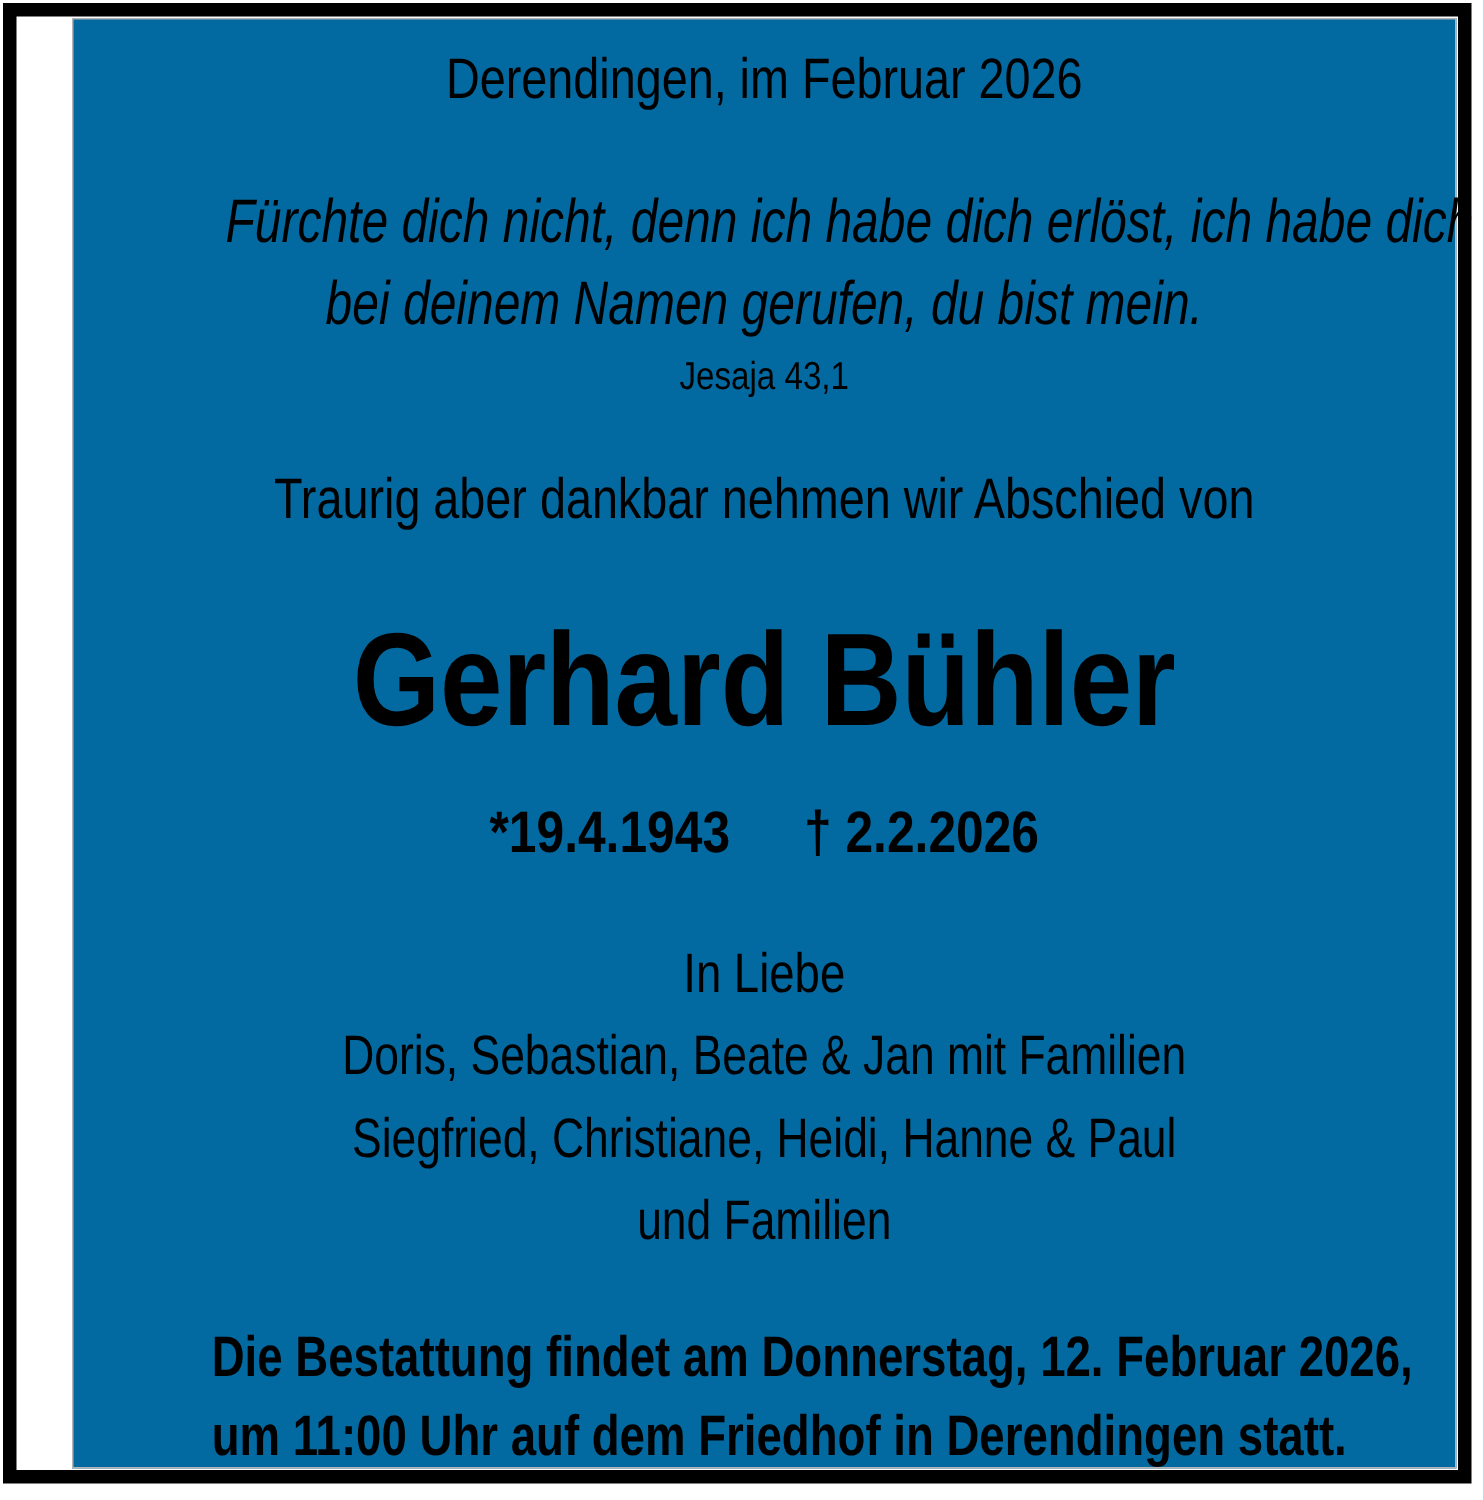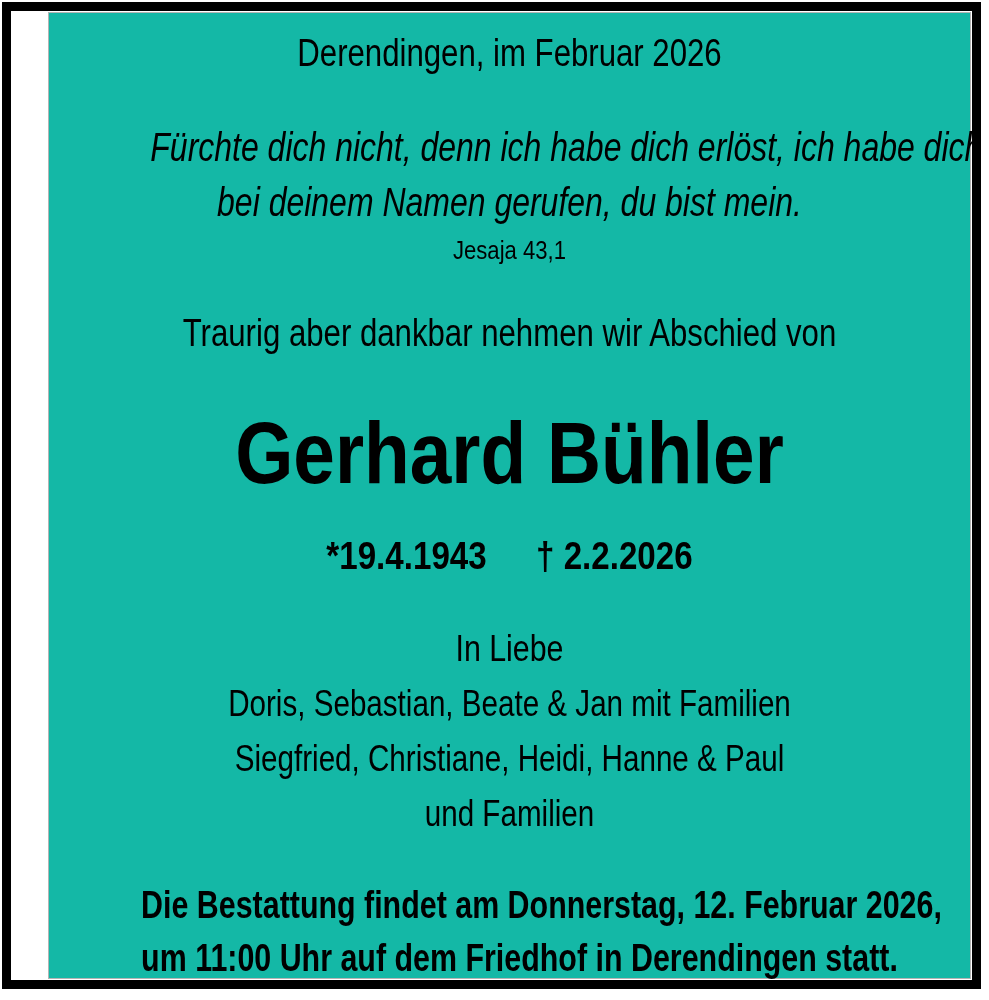--- a/index.html
+++ b/index.html
@@ -18,21 +18,21 @@
     top: 2px;
     width: 961px;
     height: 969px;
     border: 9px solid #000000;
     background: #ffffff;
   }
   .inner {
     position: absolute;
     inset: 1px;
     border: 1px solid #b4b4b4;
-    background: #14b8a6;
+    background: #0369a1;
     margin-left: 36px;
   }
   .line {
     position: absolute;
     left: 0;
     right: 0;
     text-align: center;
     white-space: nowrap;
     line-height: 1.1;
     transform-origin: 50% 0;

